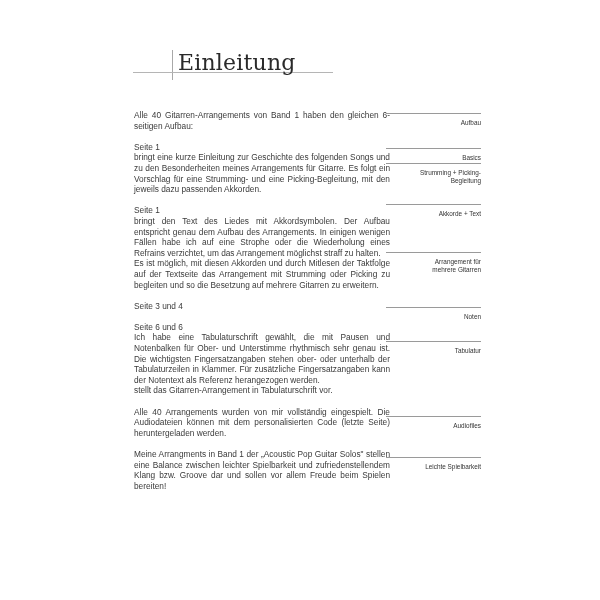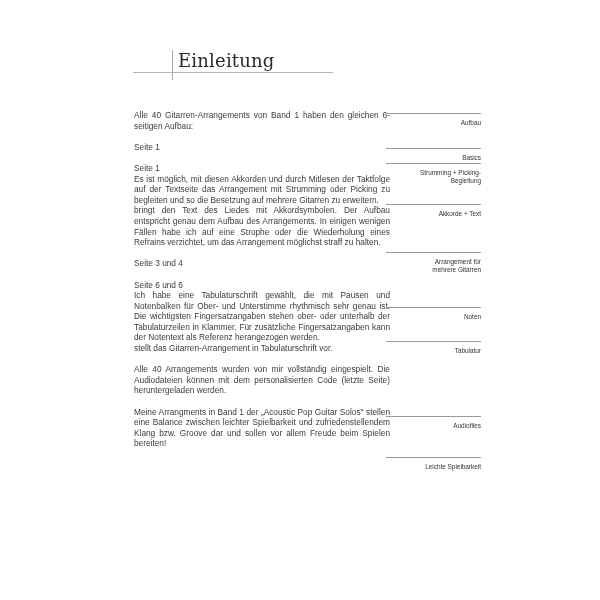--- a/index.html
+++ b/index.html
@@ -1,43 +1,44 @@
 <!DOCTYPE html>
 <html><head>
 <meta charset="utf-8">
 <style>
   html, body { margin:0; padding:0; background:#ffffff; }
   body { width:600px; height:600px; position:relative; overflow:hidden; font-family:"Liberation Sans", sans-serif; color:#3a3a3a; }
   .title-vline { position:absolute; left:172px; top:50px; width:1px; height:30px; background:#a8a8a8; }
   .title-hline { position:absolute; left:133px; top:72px; width:200px; height:1px; background:#b5b5b5; }
-  .title { position:absolute; left:178px; top:50px; font-family:"DejaVu Serif", serif; font-size:18px; color:#2a2a2a; letter-spacing:0.2px; }
+  .title { position:absolute; left:178px; top:50px; font-family:"DejaVu Serif", serif; font-size:22px; color:#2a2a2a; letter-spacing:0.2px; }
   .body { position:absolute; left:134px; top:110px; width:256px; font-size:8.3px; line-height:10.6px; text-align:justify; }
   .para { margin:0 0 10.6px 0; }
   .para span { display:block; }
   .margin-item { position:absolute; left:386px; width:95px; border-top:1px solid #9a9a9a; text-align:right; font-size:6.4px; line-height:8px; padding-top:5px; color:#333; }
   .margin-item span { display:block; }
 </style>
 </head>
 <body>
 
 <div class="title-vline"></div>
 <div class="title-hline"></div>
 <div class="title">Einleitung</div>
 
 <div class="body">
   <div class="para">
     <span>Alle 40 Gitarren-Arrangements von Band 1 haben den gleichen 6-seitigen Aufbau:</span>
   </div>
   <div class="para">
     <span>Seite 1</span>
+    <span>bringt eine kurze Einleitung zur Geschichte des folgenden Songs und zu den Besonderheiten meines Arrangements für Gitarre. Es folgt ein Vorschlag für eine Strumming- und eine Picking-Begleitung, mit den jeweils dazu passenden Akkorden.</span>
   </div>
   <div class="para">
     <span>Seite 1</span>
+    <span>bringt den Text des Liedes mit Akkordsymbolen. Der Aufbau entspricht genau dem Aufbau des Arrangements. In einigen wenigen Fällen habe ich auf eine Strophe oder die Wiederholung eines Refrains verzichtet, um das Arrangement möglichst straff zu halten.</span>
     <span>Es ist möglich, mit diesen Akkorden und durch Mitlesen der Taktfolge auf der Textseite das Arrangement mit Strumming oder Picking zu begleiten und so die Besetzung auf mehrere Gitarren zu erweitern.</span>
-    <span>bringt den Text des Liedes mit Akkordsymbolen. Der Aufbau entspricht genau dem Aufbau des Arrangements. In einigen wenigen Fällen habe ich auf eine Strophe oder die Wiederholung eines Refrains verzichtet, um das Arrangement möglichst straff zu halten.</span>
   </div>
   <div class="para">
     <span>Seite 3 und 4</span>
   </div>
   <div class="para">
     <span>Seite 6 und 6</span>
     <span>Ich habe eine Tabulaturschrift gewählt, die mit Pausen und Notenbalken für Ober- und Unterstimme rhythmisch sehr genau ist. Die wichtigsten Fingersatzangaben stehen ober- oder unterhalb der Tabulaturzeilen in Klammer. Für zusätzliche Fingersatzangaben kann der Notentext als Referenz herangezogen werden.</span>
     <span>stellt das Gitarren-Arrangement in Tabulaturschrift vor.</span>
   </div>
   <div class="para">

